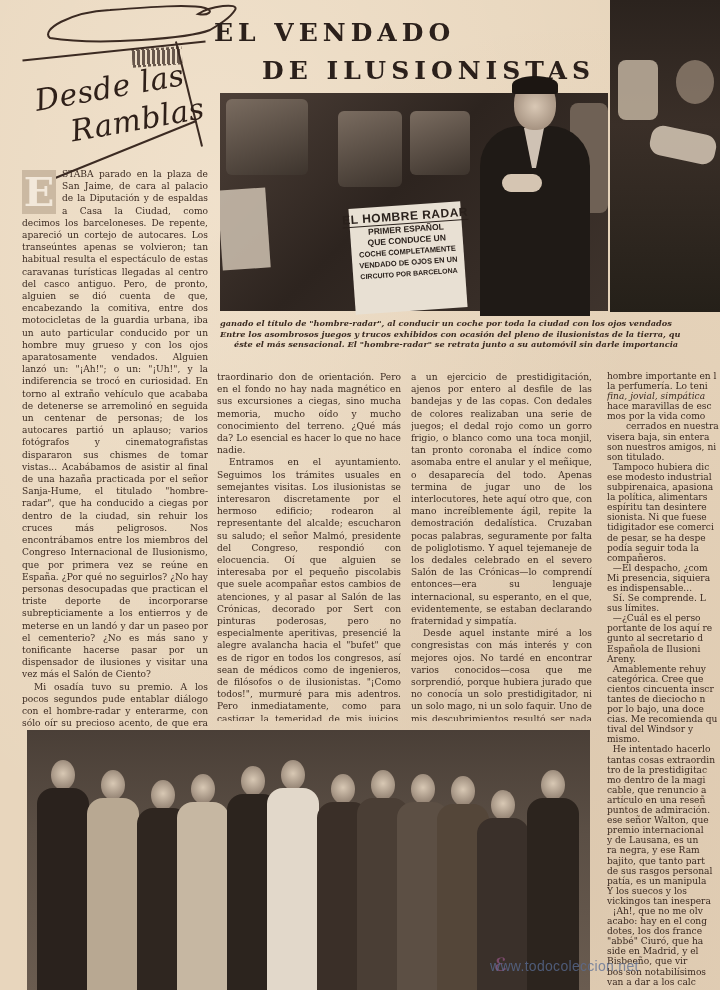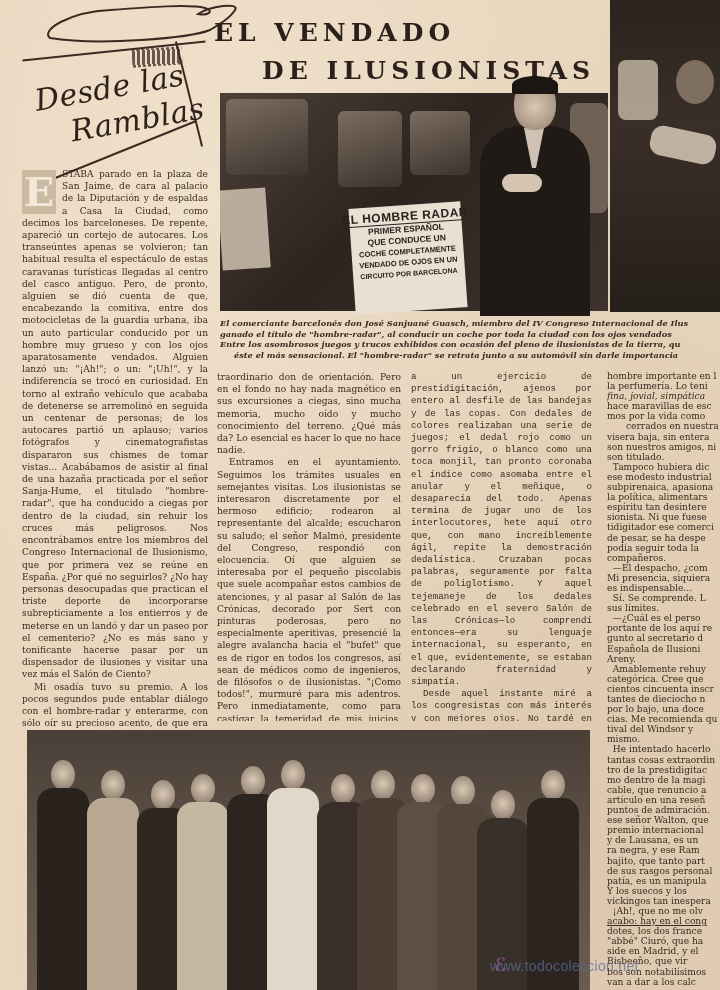--- a/index.html
+++ b/index.html
@@ -99,21 +99,21 @@
 
     .col {
       position: absolute; font-family: "DejaVu Serif", serif;
       font-size: 9.1px; line-height: 12.2px; color: #3b2a21; text-align: justify;
       overflow: hidden;
     }
     .col p { margin: 0; text-indent: 12px; }
     .col p.noindent { text-indent: 0; }
     .col-1 { left: 22px; top: 168px; width: 186px; height: 562px; }
     .col-2 { left: 217px; top: 371px; width: 184px; height: 350px; }
-    .col-3 { left: 411px; top: 371px; width: 181px; height: 350px; font-family: Liberation Mono, monospace; }
+    .col-3 { left: 411px; top: 371px; width: 181px; height: 350px; }
     .col-4 { left: 607px; top: 371px; width: 113px; height: 619px; white-space: nowrap; text-align: left; }
 
     .dropcap {
       float: left; width: 34px; height: 44px; margin: 2px 6px 0 0;
       background: #cbb9a2; color: #f2e8da; font-size: 40px; font-weight: bold;
       display: flex; align-items: center; justify-content: center; line-height: 1;
       font-family: "DejaVu Serif", serif;
     }
     .watermark {
       position: absolute; left: 490px; top: 958px;
@@ -166,21 +166,20 @@
   </div>
   <div class="man">
     <div class="man-body"></div>
     <div class="man-shirt"></div>
     <div class="man-head"></div>
     <div class="man-hair"></div>
     <div class="man-hand"></div>
   </div>
 
   <div class="caption">
-    <div>El comerciante barcelonés don José Sanjuané Guasch, miembro del IV Congreso Internacional de Ilus</div>
     <div>ganado el título de "hombre-radar", al conducir un coche por toda la ciudad con los ojos vendados</div>
     <div>Entre los asombrosos juegos y trucos exhibidos con ocasión del pleno de ilusionistas de la tierra, qu</div>
     <div style="padding-left:14px">éste el más sensacional. El "hombre-radar" se retrata junto a su automóvil sin darle importancia</div>
   </div>
 
   <div class="col col-1">
     <div class="dropcap">E</div>
     <p class="noindent">STABA parado en la plaza de San Jaime, de cara al palacio de la Diputación y de espaldas a Casa la Ciudad, como decimos los barceloneses. De repente, apareció un cortejo de autocares. Los transeúntes apenas se volvieron; tan habitual resulta el espectáculo de estas caravanas turísticas llegadas al centro del casco antiguo. Pero, de pronto, alguien se dió cuenta de que, encabezando la comitiva, entre dos motocicletas de la guardia urbana, iba un auto particular conducido por un hombre muy grueso y con los ojos aparatosamente vendados. Alguien lanzó un: "¡Ah!"; o un: "¡Uh!", y la indiferencia se trocó en curiosidad. En torno al extraño vehículo que acababa de detenerse se arremolinó en seguida un centenar de personas; de los autocares partió un aplauso; varios fotógrafos y cinematografistas dispararon sus chismes de tomar vistas... Acabábamos de asistir al final de una hazaña practicada por el señor Sanja-Hume, el titulado "hombre-radar", que ha conducido a ciegas por dentro de la ciudad, sin rehuir los cruces más peligrosos. Nos encontrábamos entre los miembros del Congreso Internacional de Ilusionismo, que por primera vez se reúne en España. ¿Por qué no seguirlos? ¿No hay personas desocupadas que practican el triste deporte de incorporarse subrepticiamente a los entierros y de meterse en un landó y dar un paseo por el cementerio? ¿No es más sano y tonificante hacerse pasar por un dispensador de ilusiones y visitar una vez más el Salón de Ciento?</p>
     <p>Mi osadía tuvo su premio. A los pocos segundos pude entablar diálogo con el hombre-radar y enterarme, con sólo oír su precioso acento, de que era un barcelonés como yo y descubrir el nombre que apenas se oculta tras su seudónimo de mago. El señor Sanja-Hume es un caballero rollizo, cuellicorto, expansivo y afable. Lo del radar es simple recurso para explicar, de prisa y brillantemente, su ex-</p>
   </div>
@@ -243,21 +242,21 @@
       <div style="white-space: pre; height: 10.1px; line-height: 10.1px;">ese señor Walton, que</div>
       <div style="white-space: pre; height: 10.1px; line-height: 10.1px;">premio internacional</div>
       <div style="white-space: pre; height: 10.1px; line-height: 10.1px;">y de Lausana, es un</div>
       <div style="white-space: pre; height: 10.1px; line-height: 10.1px;">ra negra, y ese Ram</div>
       <div style="white-space: pre; height: 10.1px; line-height: 10.1px;">bajito, que tanto part</div>
       <div style="white-space: pre; height: 10.1px; line-height: 10.1px;">de sus rasgos personal</div>
       <div style="white-space: pre; height: 10.1px; line-height: 10.1px;">patía, es un manipula</div>
       <div style="white-space: pre; height: 10.1px; line-height: 10.1px;">Y los suecos y los</div>
       <div style="white-space: pre; height: 10.1px; line-height: 10.1px;">vickingos tan inespera</div>
       <div style="white-space: pre; height: 10.1px; line-height: 10.1px;">  ¡Ah!, que no me olv</div>
-      <div style="white-space: pre; height: 10.1px; line-height: 10.1px; text-decoration: underline;">acabo: hay en el cong</div>
+      <div style="white-space: pre; height: 10.1px; line-height: 10.1px;">acabo: hay en el cong</div>
       <div style="white-space: pre; height: 10.1px; line-height: 10.1px;">dotes, los dos france</div>
       <div style="white-space: pre; height: 10.1px; line-height: 10.1px;">"abbé" Ciuró, que ha</div>
       <div style="white-space: pre; height: 10.1px; line-height: 10.1px;">side en Madrid, y el</div>
       <div style="white-space: pre; height: 10.1px; line-height: 10.1px;">Bisbeeño, que vir</div>
       <div style="white-space: pre; height: 10.1px; line-height: 10.1px;">bos son notabilísimos</div>
       <div style="white-space: pre; height: 10.1px; line-height: 10.1px;">van a dar a los calc</div>
     </div>
 
   <div class="photo photo-group" id="group">
       <div class="crowd-head" style="left: 24px; top: 30px; width: 24px; height: 30px;"></div>

